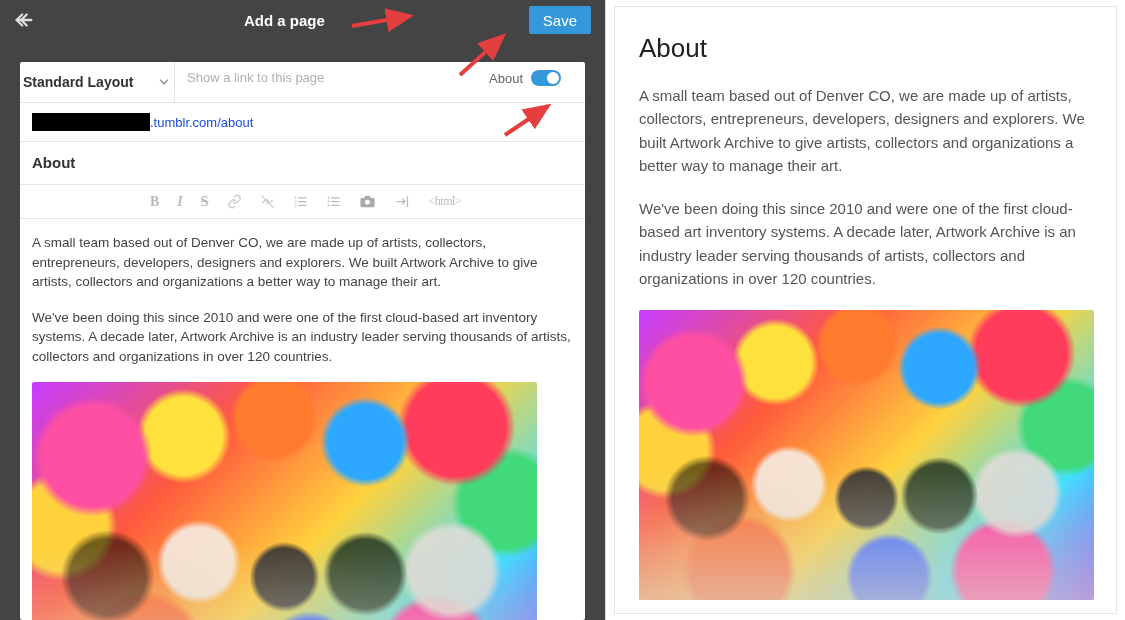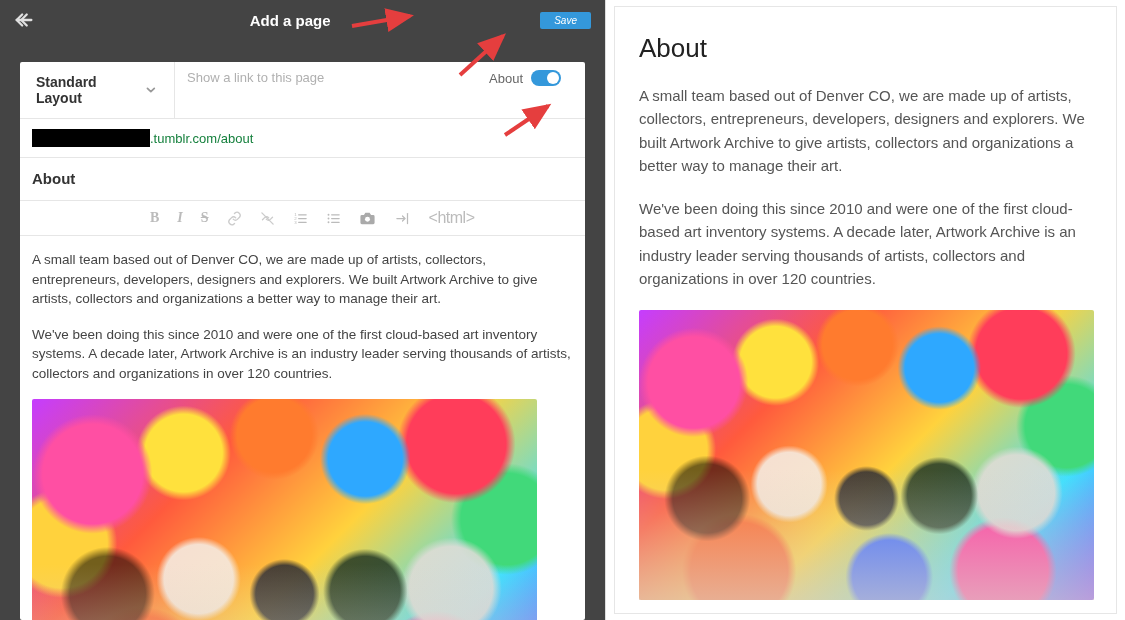--- a/index.html
+++ b/index.html
@@ -5,50 +5,50 @@
   * { box-sizing: border-box; margin: 0; padding: 0; }
   html, body { width: 1125px; height: 620px; font-family: "Helvetica Neue", Arial, sans-serif; background: #fff; overflow: hidden; }
   .app { display: flex; width: 100%; height: 100%; }
 
   
   .left-panel { width: 605px; height: 100%; background: #444; position: relative; }
   .topbar { height: 40px; display: flex; align-items: center; background: #444; padding: 0 8px; }
   .back-btn { width: 32px; height: 32px; display: flex; align-items: center; justify-content: center; cursor: pointer; }
   .topbar-title { flex: 1; text-align: center; color: #fff; font-size: 15px; font-weight: 600; }
   .topbar-buttons { display: flex; gap: 8px; padding-right: 6px; }
-  .btn { height: 17px; padding: 0 14px; border: none; border-radius: 2px; color: #fff; font-size: 10px; cursor: pointer; display: flex; align-items: center; font-style: italic; }
+  .btn { height: 28px; padding: 0 14px; border: none; border-radius: 2px; color: #fff; font-size: 15px; cursor: pointer; display: flex; align-items: center; }
   .btn-save { background: #3498db; }
   .btn-update { background: #7ab648; }
 
   .editor-card { background: #fff; margin: 22px 20px 0 20px; border-radius: 2px; height: calc(100% - 62px); overflow: hidden; display: flex; flex-direction: column; }
 
   .row1 { display: flex; border-bottom: 1px solid #e6e6e6; }
-  .layout-select { width: 155px; display: flex; align-items: center; justify-content: space-between; padding: 12px 16px; border-right: 1px solid #e6e6e6; cursor: pointer; }
+  .layout-select { width: 155px; display: flex; align-items: center; justify-content: space-between; padding: 12px 3px; border-right: 1px solid #e6e6e6; cursor: pointer; }
   .layout-select span { font-size: 14px; font-weight: 600; color: #333; }
   .link-input-wrap { flex: 1; display: flex; align-items: flex-start; padding: 8px 12px; }
   .link-input { border: none; flex: 1; font-size: 13px; color: #333; outline: none; }
   .link-input::placeholder { color: #b0b0b0; }
   .toggle-wrap { display: flex; align-items: center; gap: 8px; padding-right: 12px; }
   .toggle-label { font-size: 13px; color: #666; }
   .toggle { width: 30px; height: 16px; border-radius: 16px; background: #3498db; position: relative; cursor: pointer; }
   .toggle .knob { width: 12px; height: 12px; background: #fff; border-radius: 50%; position: absolute; top: 2px; right: 2px; }
 
   .row2 { padding: 10px 12px; border-bottom: 1px solid #e6e6e6; display: flex; align-items: center; }
   .url-redact { width: 118px; height: 18px; background: #000; display: inline-block; margin-right: 0px; }
-  .url-text { font-size: 13px; color: #15803d; }
+  .url-text { font-size: 13px; color: #1d4ed8; }
 
   .row3 { padding: 12px 12px; border-bottom: 1px solid #e6e6e6; }
   .title-input { border: none; font-size: 15px; font-weight: 600; color: #333; outline: none; width: 100%; }
 
   .toolbar { display: flex; align-items: center; gap: 18px; padding: 8px 130px 8px 130px; border-bottom: 1px solid #e6e6e6; color: #bbb; font-size: 14px; justify-content: flex-start; }
   .tb-item { cursor: pointer; display: flex; align-items: center; }
   .tb-bold { font-weight: 700; font-family: Georgia, serif; }
   .tb-italic { font-style: italic; font-family: Georgia, serif; font-weight: 700; }
   .tb-strike { text-decoration: line-through; font-family: Georgia, serif; font-weight: 700; }
-  .tb-html { font-family: Liberation Sans, sans-serif; font-size: 16px; letter-spacing: -0.5px; }
+  .tb-html { font-family: Liberation Serif, serif; font-size: 12px; letter-spacing: -0.5px; }
 
   .content { padding: 14px 12px; font-size: 13.5px; color: #444; line-height: 1.45; overflow: hidden; flex: 1; }
   .content p { margin-bottom: 16px; }
   .editor-image { width: 505px; height: 300px; border-radius: 2px; }
 
   
   .right-panel { flex: 1; background: #fff; border-left: 1px solid #ddd; overflow: hidden; }
   .preview-card { margin: 6px 8px; border: 1px solid #e6e6e6; padding: 26px 24px 0 24px; height: calc(100% - 12px); overflow: hidden; }
   .preview-title { font-size: 26px; font-weight: 400; color: #222; margin-bottom: 20px; }
   .preview-card p { font-size: 15px; color: #555; line-height: 1.55; margin-bottom: 20px; }

